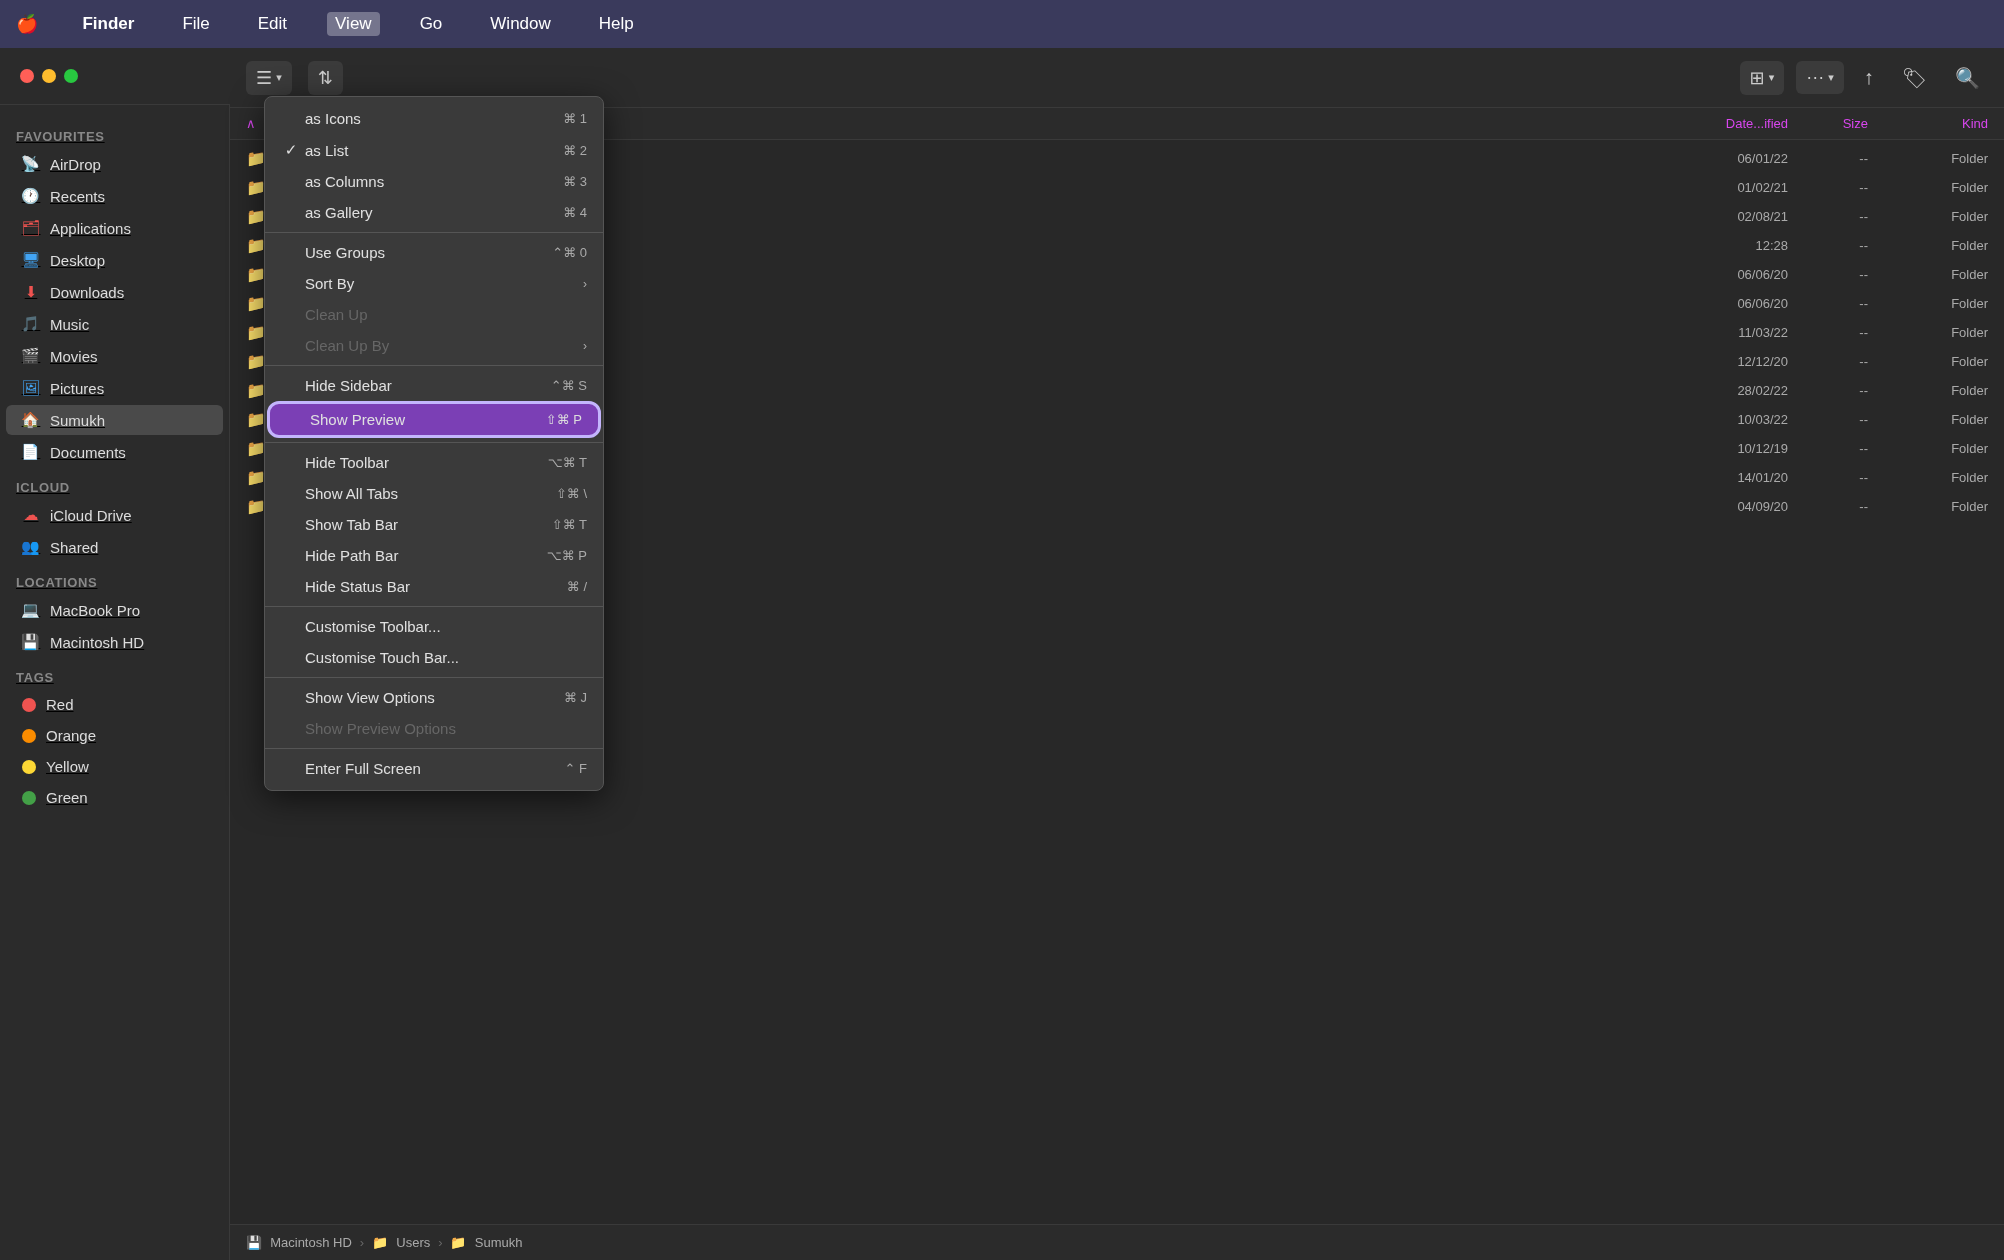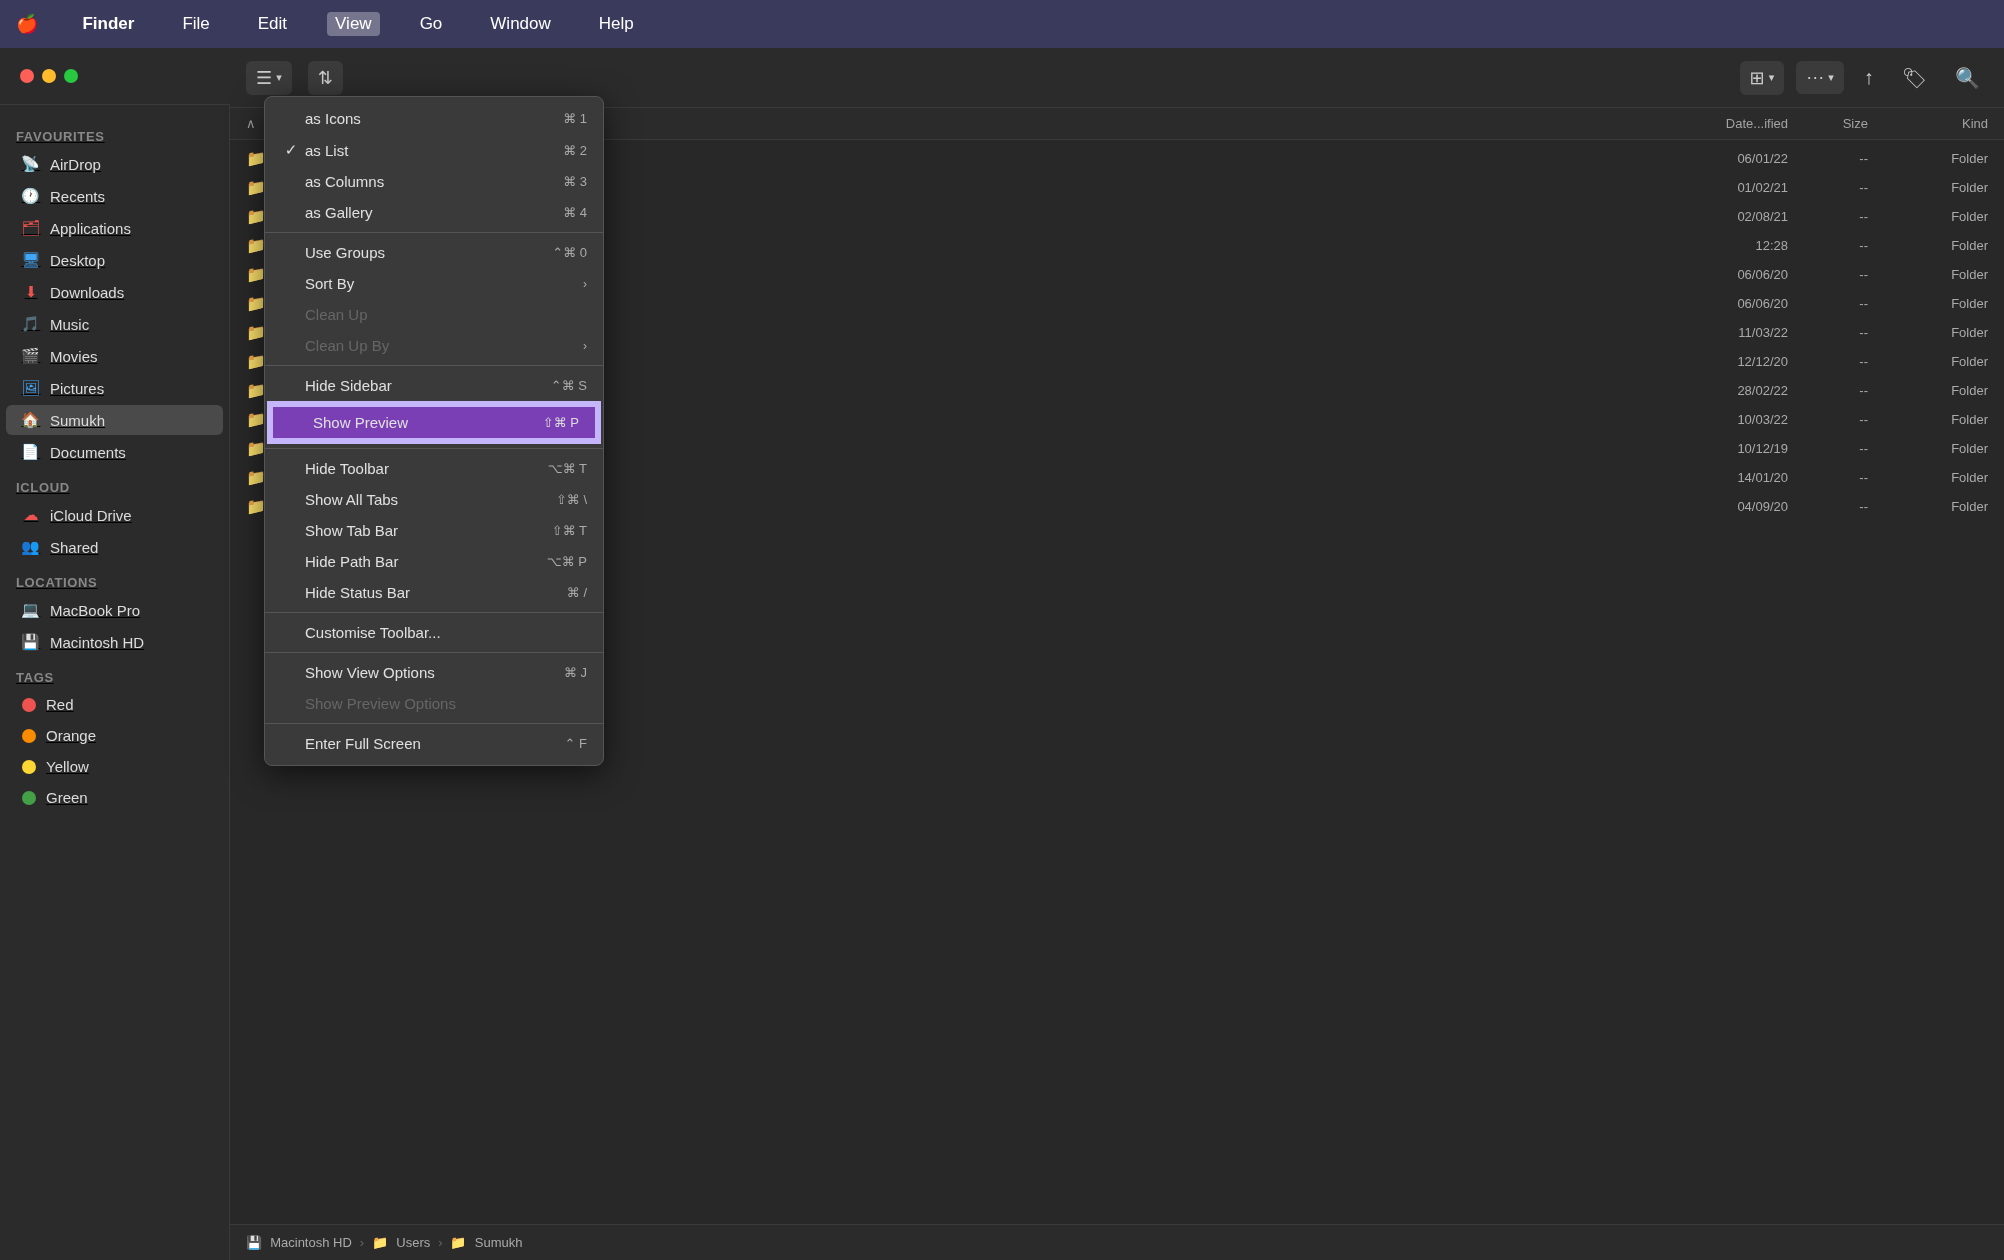--- a/index.html
+++ b/index.html
@@ -162,21 +162,21 @@
       background: #282828;
       position: relative;
     }
 
     
     .file-list-header {
       display: flex;
       align-items: center;
       padding: 8px 16px;
       border-bottom: 1px solid #3a3a3a;
-      color: #a3a3a3;
+      color: #d946ef;
       font-size: 13px;
       background: #2b2b2b;
     }
     .col-name { flex: 1; }
     .col-date { width: 140px; text-align: right; }
     .col-size { width: 80px; text-align: right; }
     .col-kind { width: 120px; text-align: right; }
 
     .file-list {
       flex: 1;
@@ -251,22 +251,22 @@
       justify-content: space-between;
       padding: 7px 16px;
       color: #e0e0e0;
       font-size: 15px;
       cursor: pointer;
       position: relative;
     }
     .menu-item.disabled { color: #666; cursor: default; }
     .menu-item.highlighted {
       background: #7b3fb5;
-      border: 6px solid #c4b5fd;
-      border-radius: 0;
+      border: 3px solid #c4b5fd;
+      border-radius: 12px;
       margin: 0 2px;
     }
     .menu-item.has-check .check-area {
       width: 20px;
       text-align: center;
       color: #e0e0e0;
       font-size: 15px;
     }
     .menu-item-label { flex: 1; padding-left: 4px; }
     .menu-shortcut {
@@ -688,20 +688,23 @@
         <span class="menu-item-label" style="padding-left:24px;">Hide Status Bar</span>
         <span class="menu-shortcut">⌘ /</span>
       </div>
 
       <div class="menu-divider"></div>
 
       <div class="menu-item">
         <span class="menu-item-label" style="padding-left:24px;">Customise Toolbar...</span>
       </div>
 
+      <div class="menu-item">
+        <span class="menu-item-label" style="padding-left:24px;">Customise Touch Bar...</span>
+      </div>
 
       <div class="menu-divider"></div>
 
       <div class="menu-item">
         <span class="menu-item-label" style="padding-left:24px;">Show View Options</span>
         <span class="menu-shortcut">⌘ J</span>
       </div>
 
       <div class="menu-item disabled">
         <span class="menu-item-label" style="padding-left:24px;">Show Preview Options</span>

